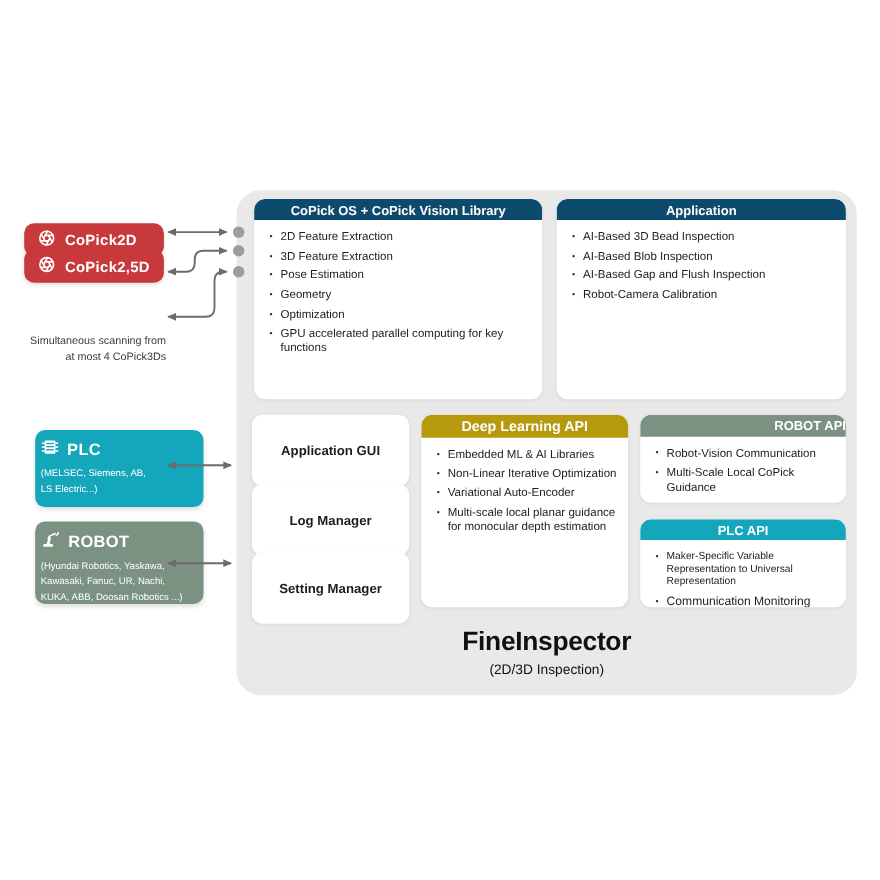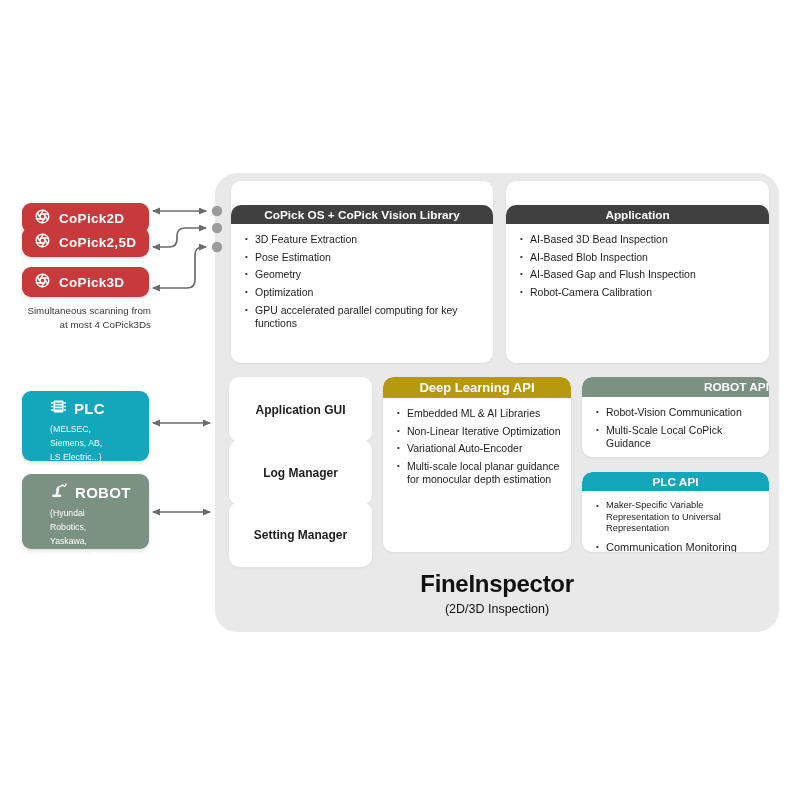--- a/index.html
+++ b/index.html
@@ -8,21 +8,21 @@
 
   
   .panel{position:absolute;left:215px;top:173px;width:564px;height:459px;
          background:#e9e9e9;border-radius:22px;}
 
   
   .card{position:absolute;background:#ffffff;border-radius:10px;
         box-shadow:0 1px 3px rgba(0,0,0,.06);overflow:hidden;}
   .card-header{height:19px;display:flex;align-items:center;justify-content:center;
                color:#ffffff;font-weight:bold;font-size:11.8px;border-radius:10px 10px 0 0;}
-  .hdr-red{background:#404040;margin-top:24px;}
+  .hdr-red{background:#0c4a6e;}
   .hdr-gold{background:#b7990e;height:21px;font-size:13px;}
   .hdr-sage{background:#7b9181;height:20px;justify-content:flex-end;}
   .hdr-teal{background:#14a6bb;}
 
   ul.bullets{margin:0;padding:9px 10px 0 13px;list-style:none;color:#1d1d1d;font-size:10.5px;}
   ul.bullets li{position:relative;padding-left:11px;margin-bottom:4.5px;line-height:1.25;}
   ul.bullets li::before{content:"•";position:absolute;left:1px;top:1px;font-size:8px;color:#2a2a2a;}
   ul.plc-list li:nth-child(1){font-size:9.3px;}
   ul.plc-list li:nth-child(2){font-size:11px;margin-top:6px;}
 
@@ -47,42 +47,43 @@
   .cam{position:absolute;left:22px;width:127px;height:30px;background:#c8393c;
        border-radius:9px;box-shadow:0 2px 4px rgba(0,0,0,.12);
        display:flex;align-items:center;gap:9px;padding-left:13px;box-sizing:border-box;
        color:#fff;font-weight:bold;font-size:13.5px;letter-spacing:.3px;}
   .cam-1{top:189px;margin-top:14px;} .cam-2{top:227px;} .cam-3{top:267px;}
   .cam svg{flex:0 0 auto;}
 
   .caption{position:absolute;left:20px;top:304px;width:131px;text-align:right;
            font-size:9.8px;line-height:1.45;color:#3a3a3a;}
 
-  .devbox{position:absolute;left:22px;width:127px;border-radius:9px;color:#fff;
-          box-shadow:0 2px 4px rgba(0,0,0,.12);padding:8px 28px;box-sizing:border-box;}
+  .devbox{position:absolute;left:32px;width:153px;border-radius:9px;color:#fff;
+          box-shadow:0 2px 4px rgba(0,0,0,.12);padding:8px 5px;box-sizing:border-box;}
   .devbox.plc{top:391px;height:70px;background:#14a6bb;}
   .devbox.robot{top:474px;height:75px;background:#7b9181;}
   .dev-head{display:flex;align-items:center;gap:7px;margin-bottom:4px;}
   .dev-title{font-weight:bold;font-size:15px;letter-spacing:.3px;}
   .dev-sub{font-size:8.7px;line-height:1.62;}
 
   .connectors{position:absolute;left:0;top:0;width:800px;height:800px;pointer-events:none;}
 </style>
 </head>
 <body>
 
 <div class="page">
 
   <div class="panel"></div>
 
   <div class="card card-os">
     <div class="card-header hdr-red">
       <span>CoPick OS + CoPick Vision Library</span>
     </div>
     <ul class="bullets">
+        <li>2D Feature Extraction</li>
         <li>3D Feature Extraction</li>
         <li>Pose Estimation</li>
         <li>Geometry</li>
         <li>Optimization</li>
         <li>GPU accelerated parallel computing for key functions</li>
       </ul>
   </div>
 
   <div class="card card-app">
     <div class="card-header hdr-red">
@@ -163,34 +164,20 @@
         <circle cx="12" cy="12" r="10"></circle>
         <line x1="14.31" y1="8" x2="20.05" y2="17.94"></line>
           <line x1="9.69" y1="8" x2="21.17" y2="8"></line>
         <line x1="7.38" y1="12" x2="13.12" y2="2.06"></line>
           <line x1="9.69" y1="16" x2="3.95" y2="6.06"></line>
         <line x1="14.31" y1="16" x2="2.83" y2="16"></line>
           <line x1="16.62" y1="12" x2="10.88" y2="21.94"></line>
       </svg>
     </span>
     <span>CoPick2,5D</span>
-  </div>
-  <div class="cam cam-3">
-    <span>
-      <svg width="15" height="15" viewBox="0 0 24 24" fill="none" stroke="#fff" stroke-width="2.4" stroke-linecap="round">
-        <circle cx="12" cy="12" r="10"></circle>
-        <line x1="14.31" y1="8" x2="20.05" y2="17.94"></line>
-          <line x1="9.69" y1="8" x2="21.17" y2="8"></line>
-        <line x1="7.38" y1="12" x2="13.12" y2="2.06"></line>
-          <line x1="9.69" y1="16" x2="3.95" y2="6.06"></line>
-        <line x1="14.31" y1="16" x2="2.83" y2="16"></line>
-          <line x1="16.62" y1="12" x2="10.88" y2="21.94"></line>
-      </svg>
-    </span>
-    <span>CoPick3D</span>
   </div>
 
   <div class="caption">
     <div>Simultaneous scanning from</div>
     <div>at most 4 CoPick3Ds</div>
   </div>
 
   <div class="devbox plc">
     <div class="dev-head">
       <span>

